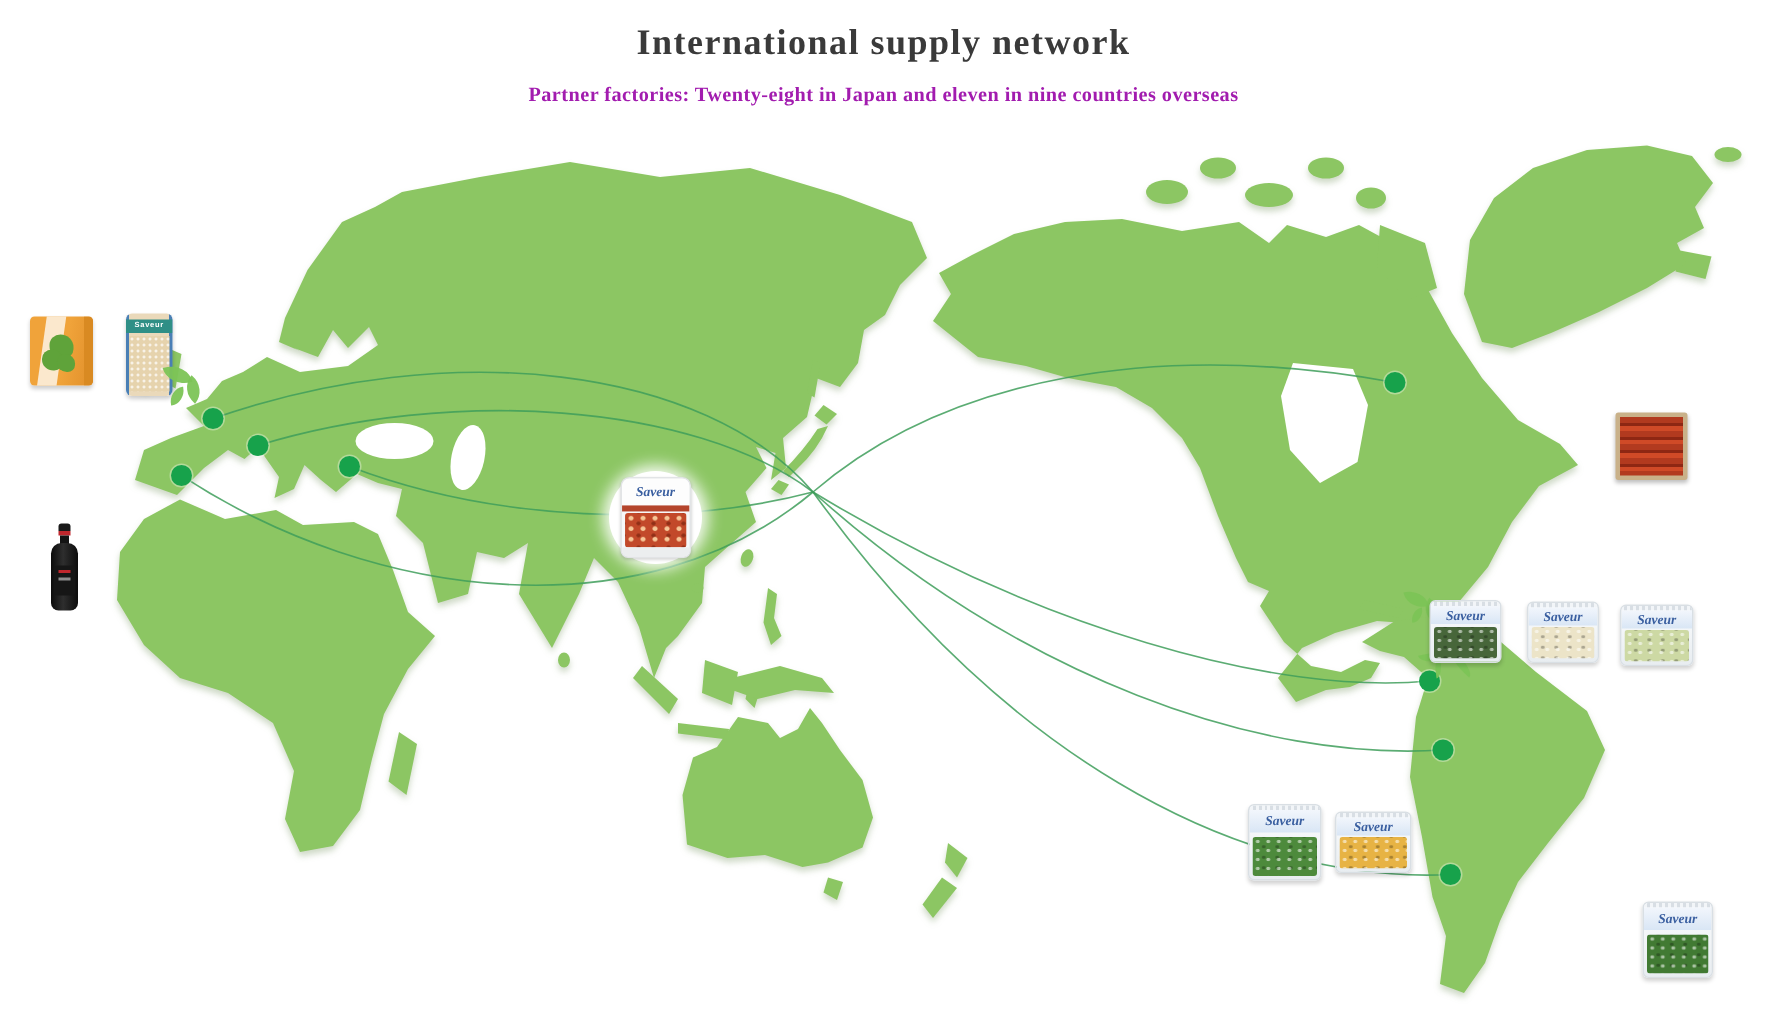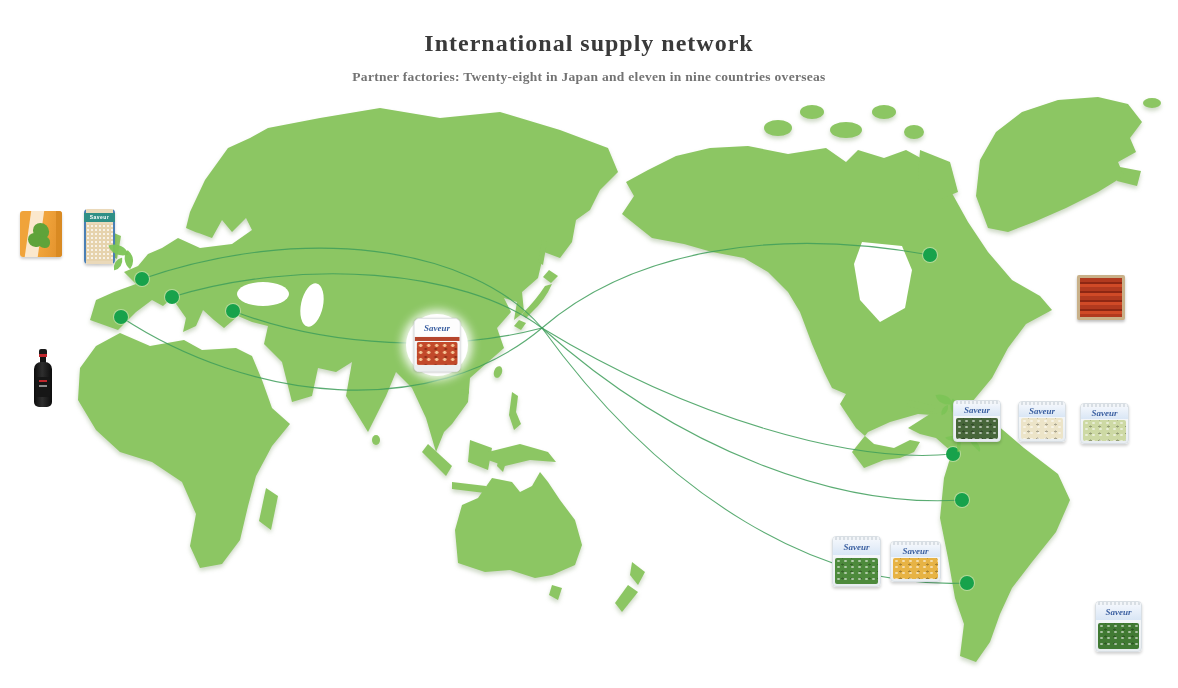--- a/index.html
+++ b/index.html
@@ -1,22 +1,22 @@
 <!DOCTYPE html>
 <html style="--land: #8cc663; --marker: #17a24b; --route: #3e9d5a; --label-blue: #3a5fa0;"><head>
 <meta charset="utf-8">
 <style>
   html,body{margin:0;padding:0;background:#ffffff;width:1178px;height:688px;overflow:hidden;
             font-family:"Liberation Serif",serif;}
   #stage{position:relative;width:1178px;height:688px;background:#fff;}
 
   
   #header{position:absolute;top:0;left:0;width:100%;text-align:center;z-index:30;}
-  #page-title{margin:30px 0 0 0;font-size:24px;font-weight:600;color:#3a3a3a;letter-spacing:1px;}
-  #page-subtitle{margin:12px 0 0 0;font-size:13.5px;font-weight:bold;color:#737373;letter-spacing:.3px;}
+  #page-title{margin:16px 0 0 0;font-size:24px;font-weight:600;color:#3a3a3a;letter-spacing:1px;}
+  #page-subtitle{margin:12px 0 0 0;font-size:13.5px;font-weight:bold;color:#a21caf;letter-spacing:.3px;}
 
   
   #map-svg{position:absolute;left:0;top:0;z-index:1;}
   .landg{filter:drop-shadow(0 3px 2px rgba(80,120,50,.28));}
   .land{fill:var(--land);stroke:none;}
   .sea{fill:#ffffff;}
   .route{fill:none;stroke:var(--route);stroke-width:1.1;opacity:.85;}
 
   
   .marker{position:absolute;width:14px;height:14px;border-radius:50%;

